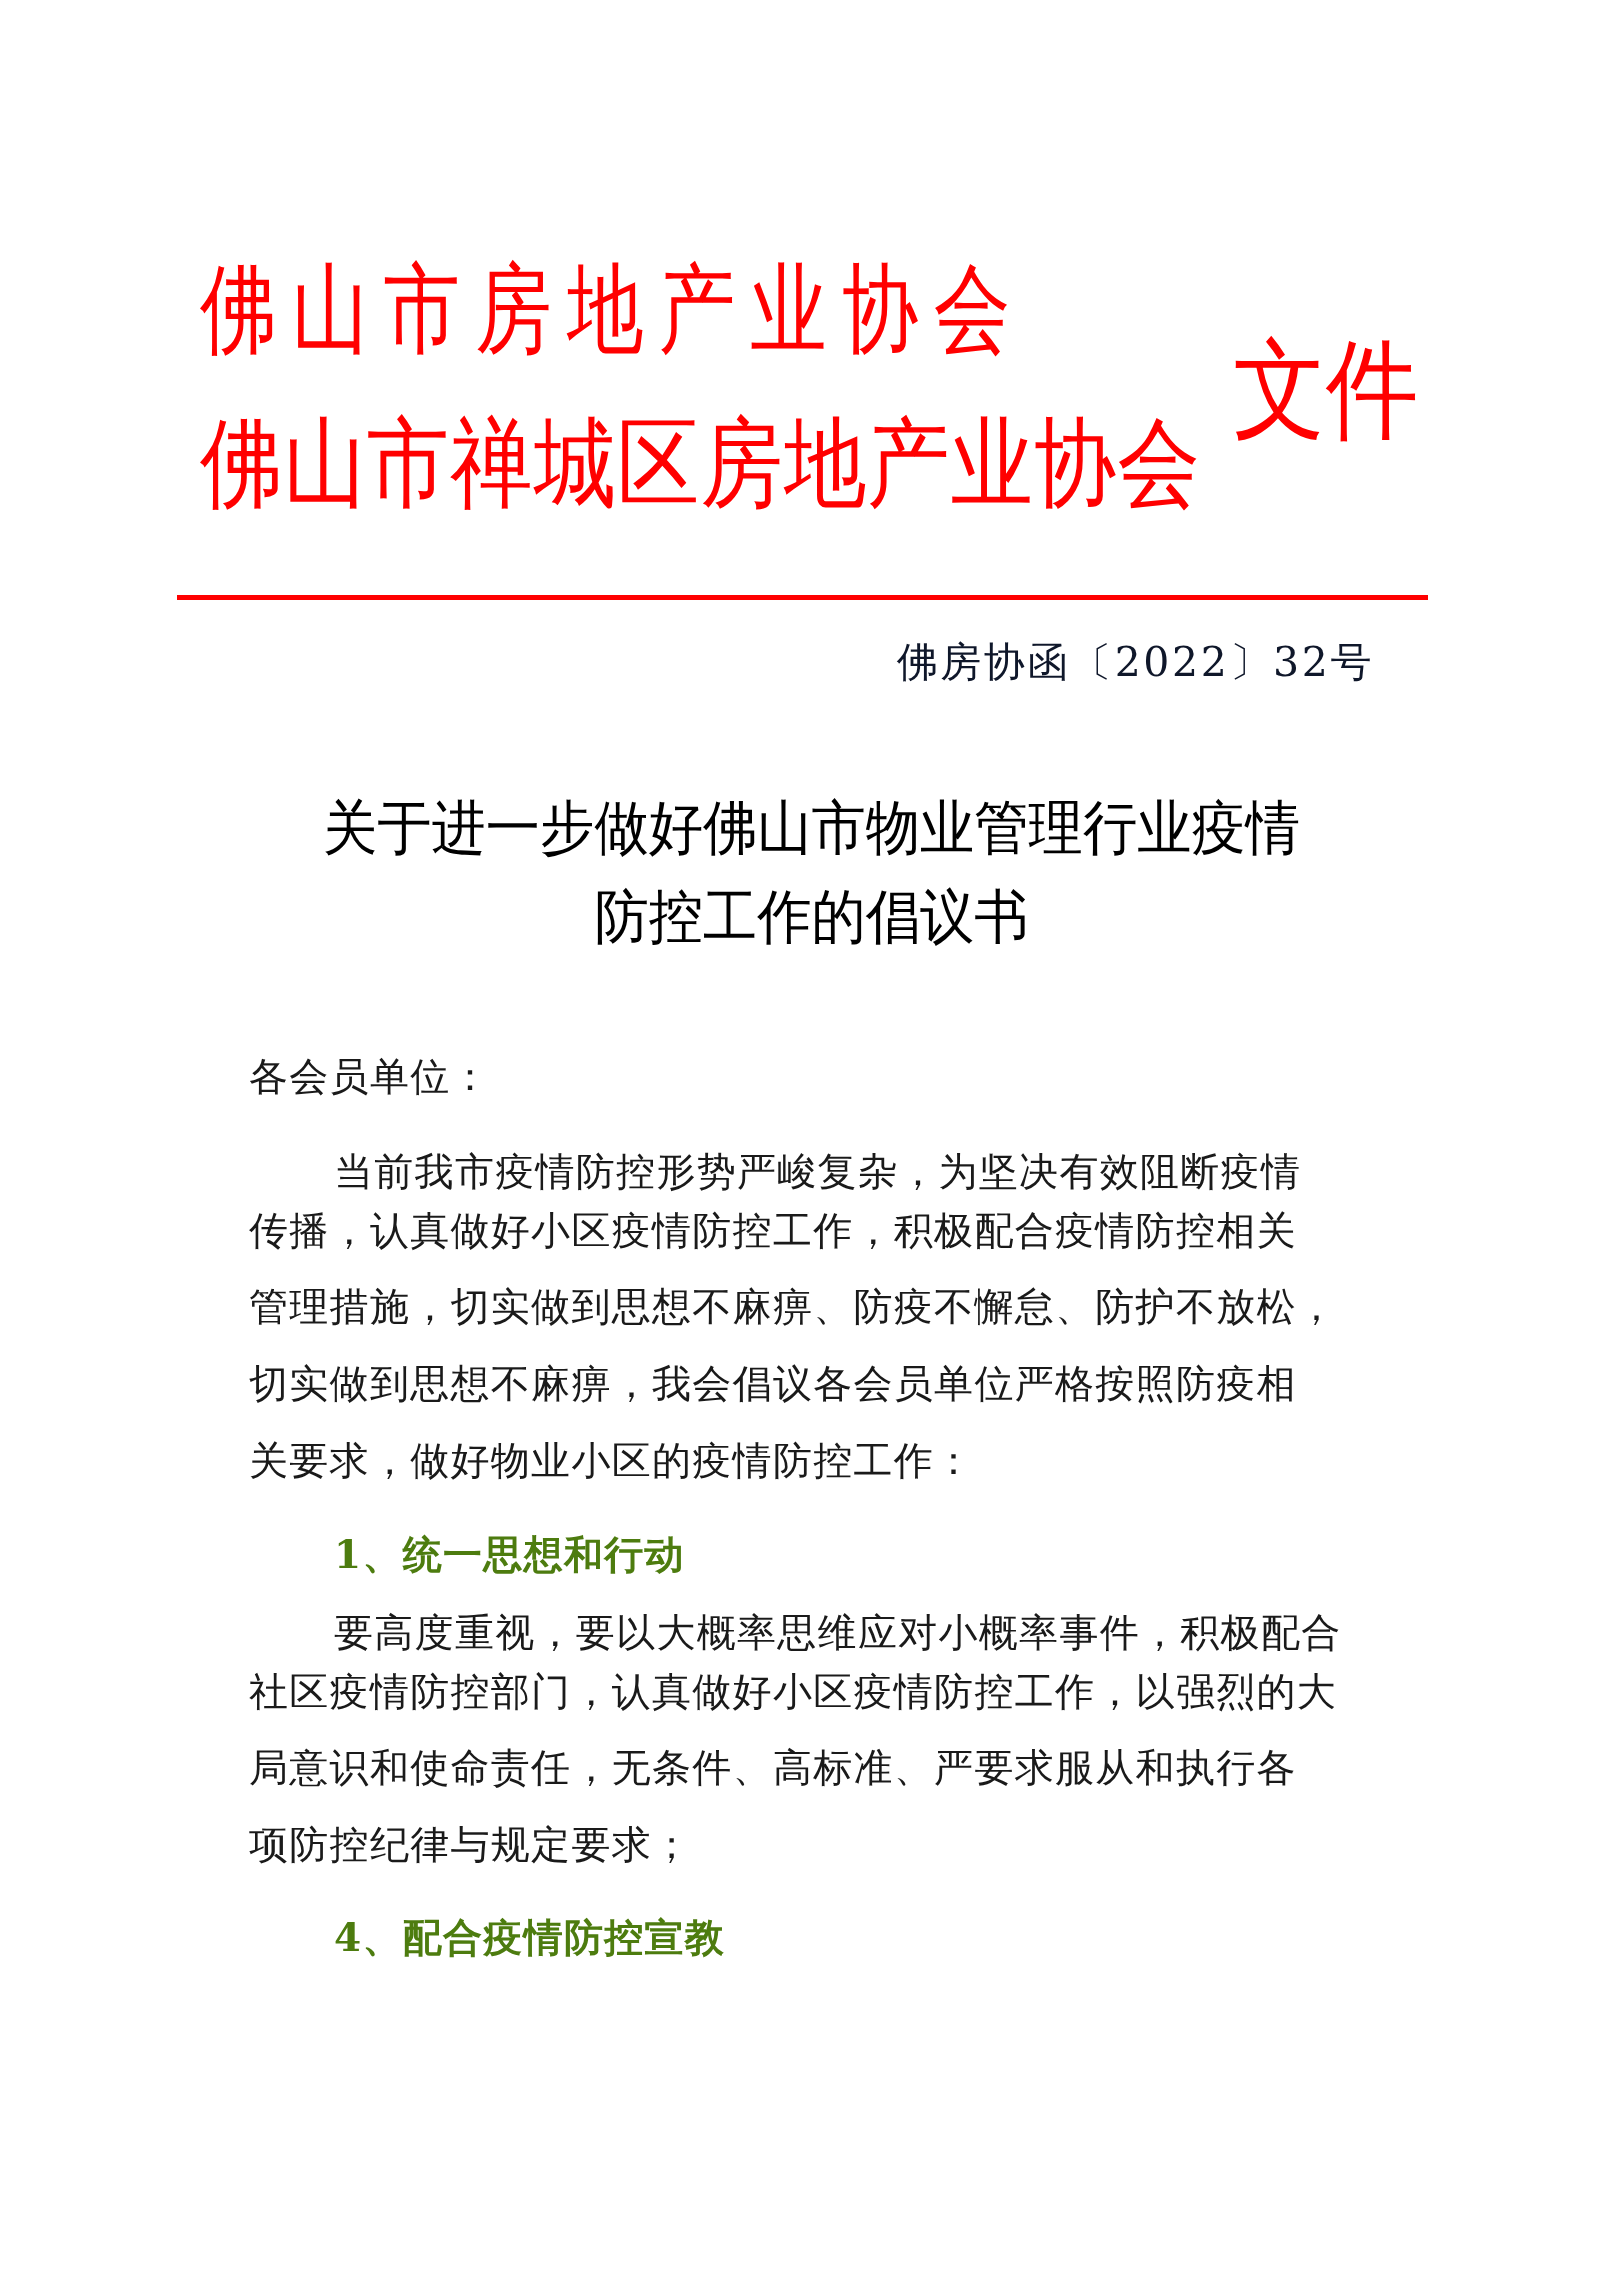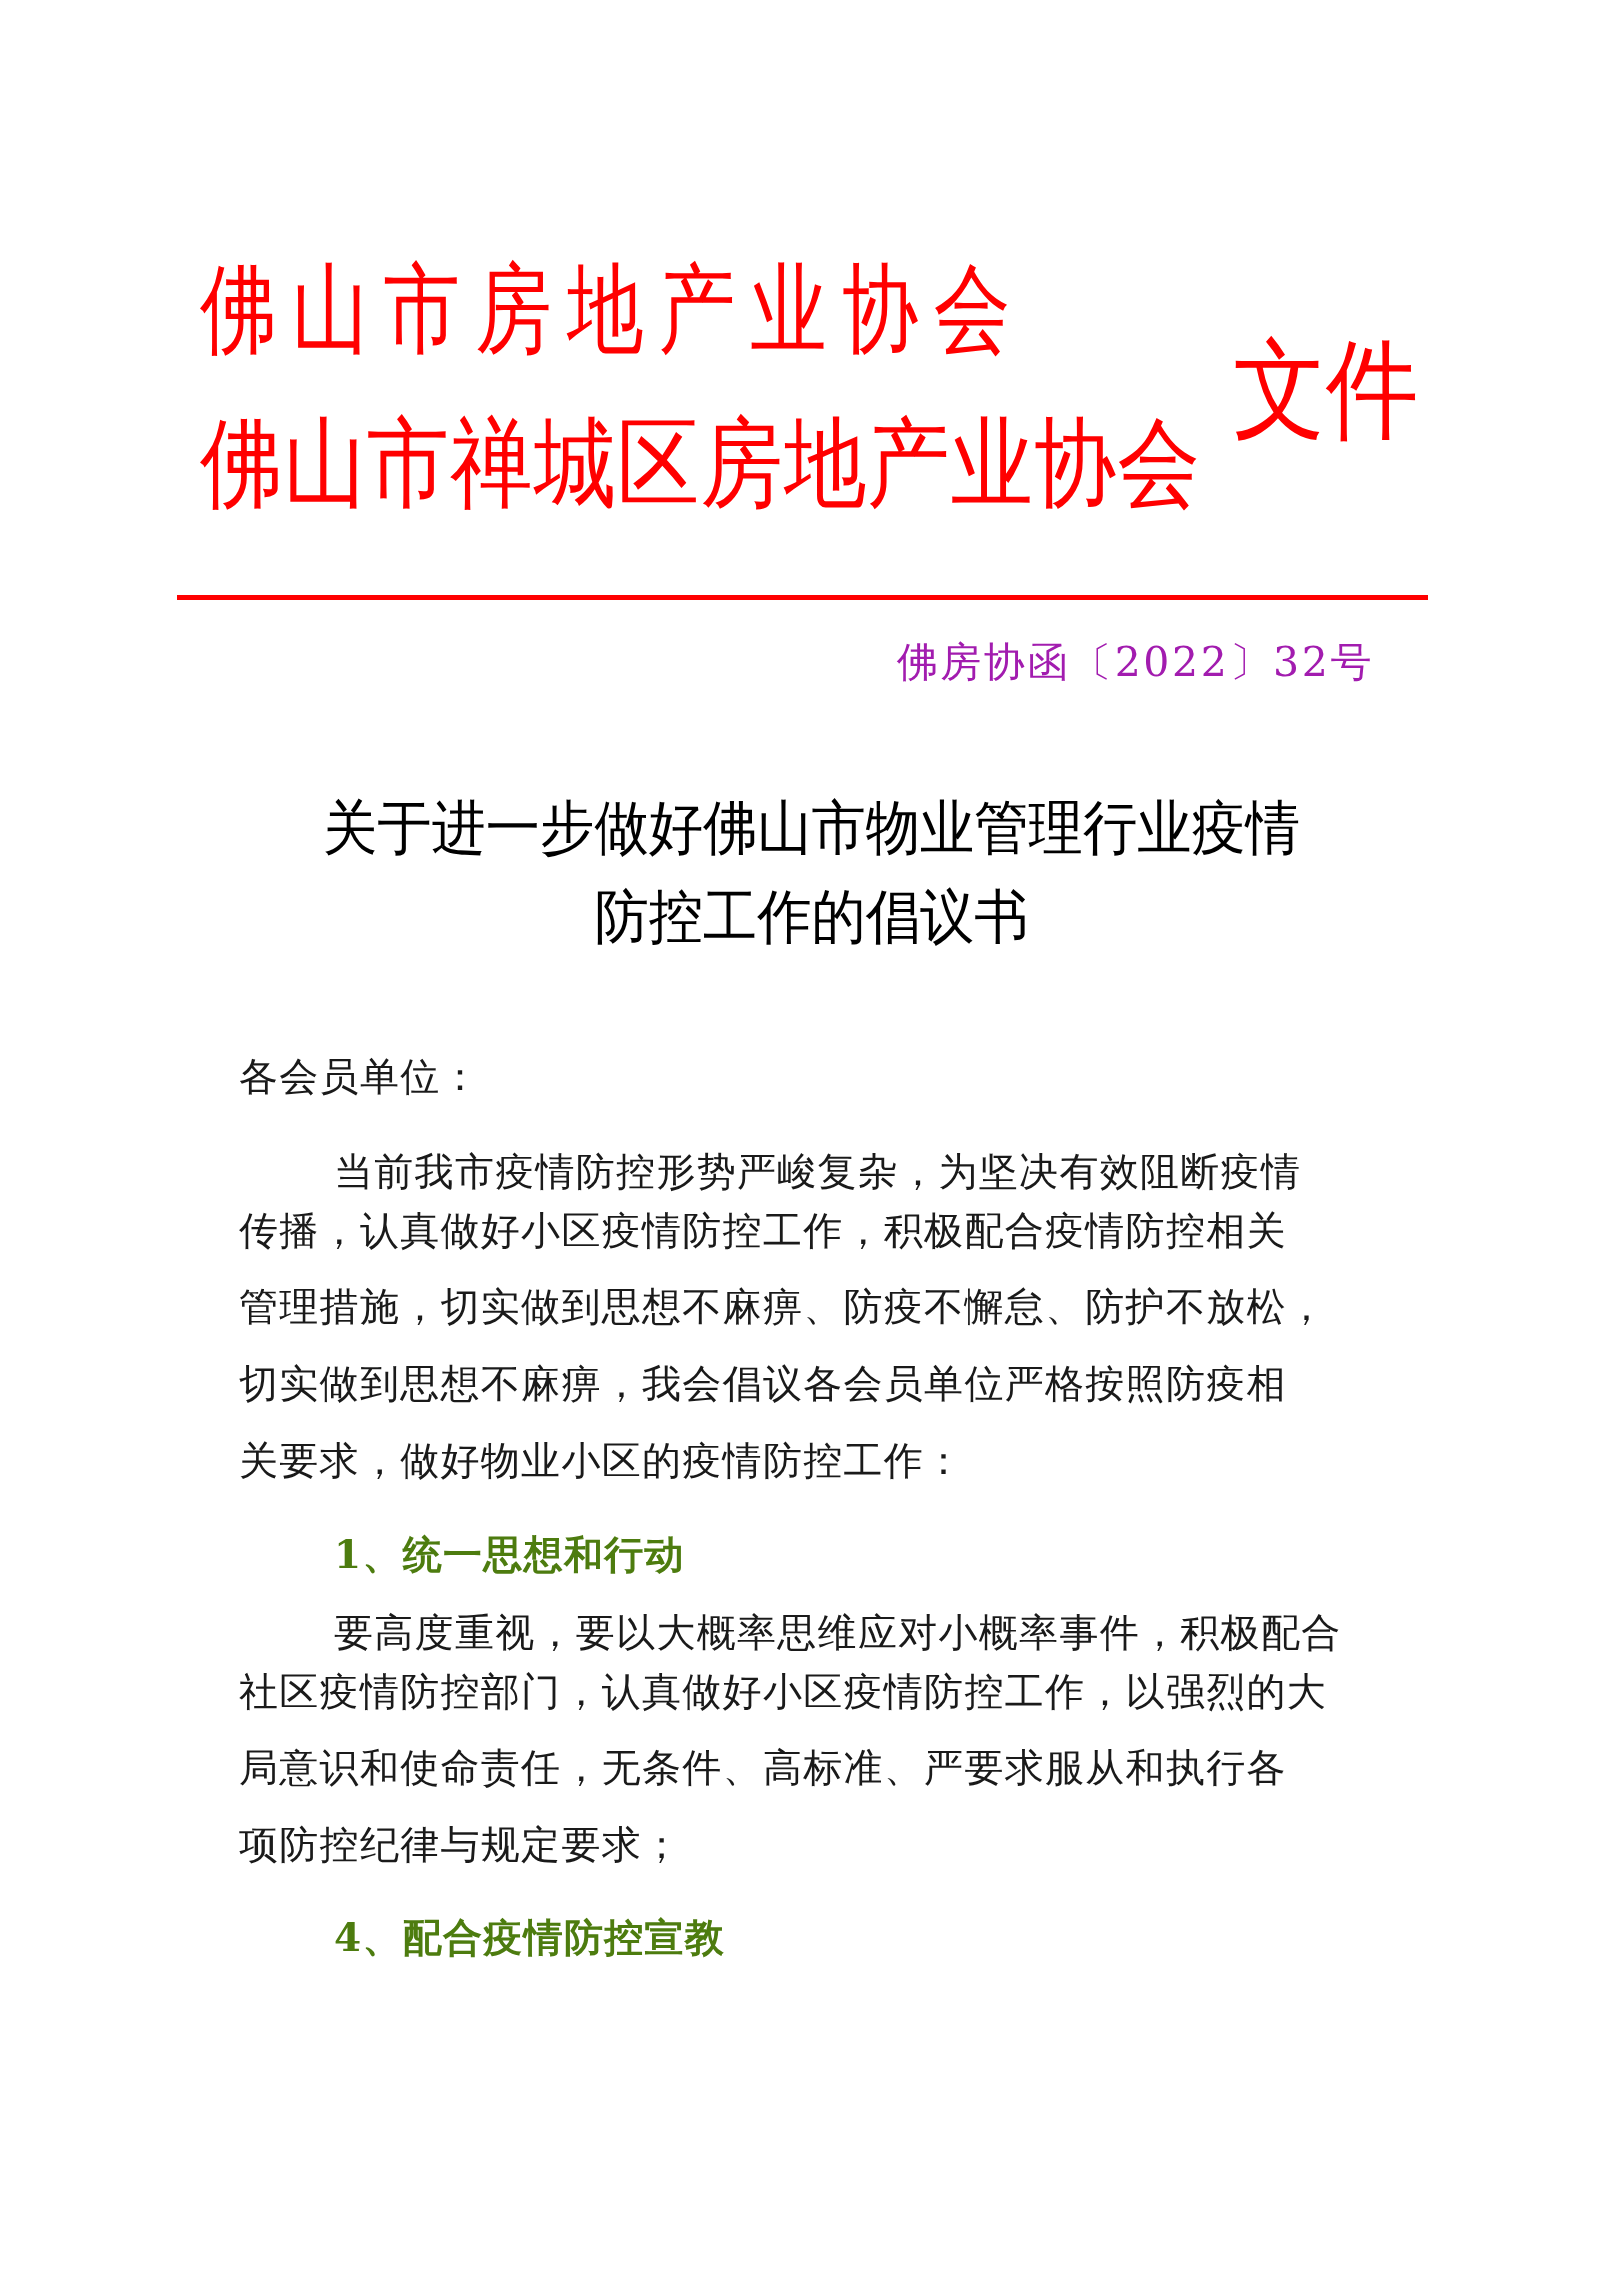--- a/index.html
+++ b/index.html
@@ -8,28 +8,28 @@
   .red-head {
     color:#ff0000;
     font-family:"DejaVu Serif", "Liberation Serif", serif;
     line-height:1;
   }
   #head-line-1 { left:200px; top:260px; font-size:98px; letter-spacing:19.6px; transform:scaleX(0.78); transform-origin:left top; }
   #head-line-2 { left:200px; top:414px; font-size:98px; letter-spacing:1.3px; transform:scaleX(0.84); transform-origin:left top; }
   #head-suffix { left:1233px; top:335px; font-size:109px; transform:scaleX(0.85); transform-origin:left top; }
   #red-rule { position:absolute; left:177px; top:595px; width:1251px; height:4.6px; background:#ff0000; }
 
-  .doc-text { color:#a21caf; font-family:"DejaVu Serif", "Liberation Serif", serif; }
+  .doc-text { color:#0f172a; font-family:"DejaVu Serif", "Liberation Serif", serif; }
   #doc-number { right:249px; top:638px; font-size:41px; line-height:1.2; letter-spacing:2.6px; }
 
   .title-line { left:0; width:1623px; text-align:center; font-size:59px; line-height:1; color:#000; font-family:"DejaVu Sans", "Liberation Sans", sans-serif; transform:scaleX(0.92); transform-origin:center top; }
   #title-line-1 { top:798px; }
   #title-line-2 { top:887px; }
 
-  .body-line { left:239px; font-size:39px; line-height:1; letter-spacing:1.3px; color:#1a1a1a; font-family:"DejaVu Serif", "Liberation Serif", serif; }
+  .body-line { left:249px; font-size:39px; line-height:1; letter-spacing:1.3px; color:#1a1a1a; font-family:"DejaVu Serif", "Liberation Serif", serif; }
   .indent { left:334px;margin-top:18px; }
   .heading { font-weight:bold; color:#4d7c0f; }
 </style>
 </head>
 <body>
 
 <div class="abs red-head" id="head-line-1">佛山市房地产业协会</div>
 <div class="abs red-head" id="head-line-2">佛山市禅城区房地产业协会</div>
 <div class="abs red-head" id="head-suffix">文件</div>
 <div id="red-rule"></div>

